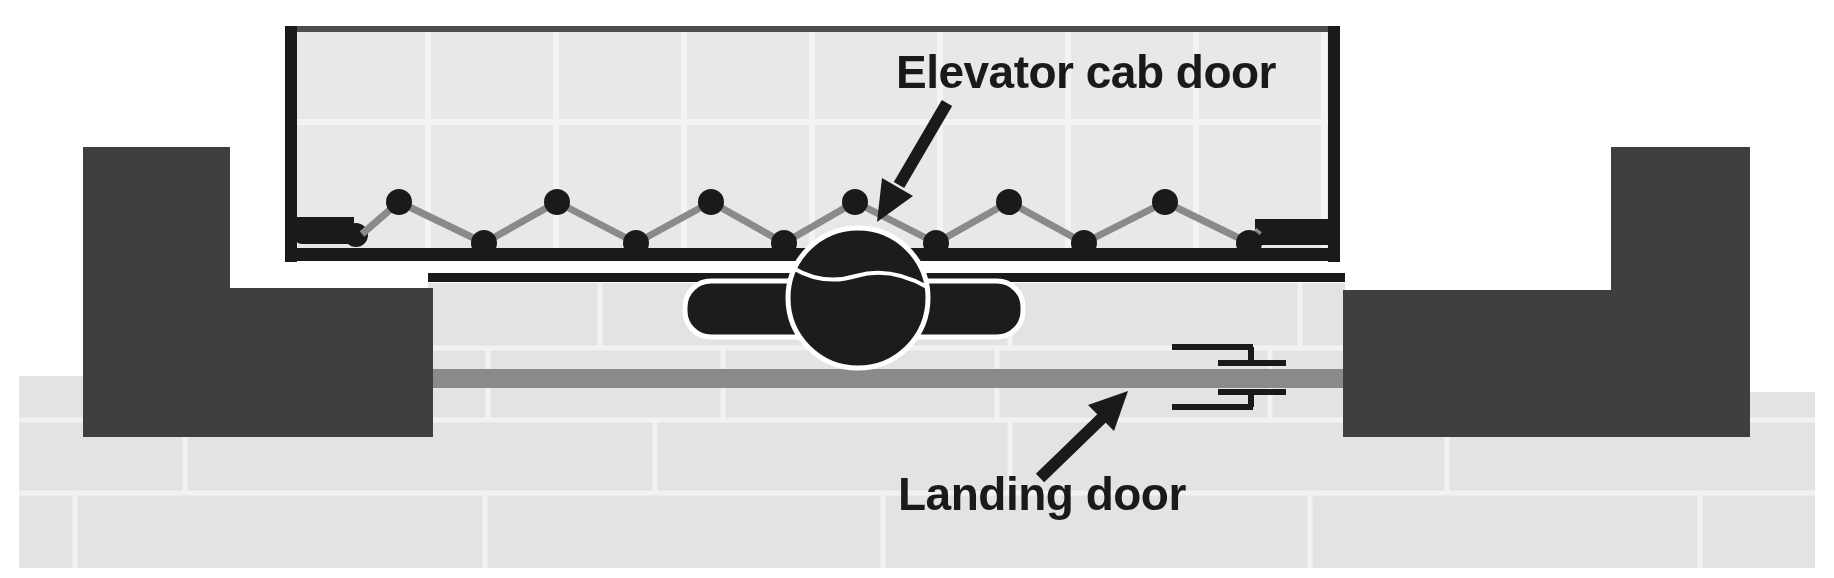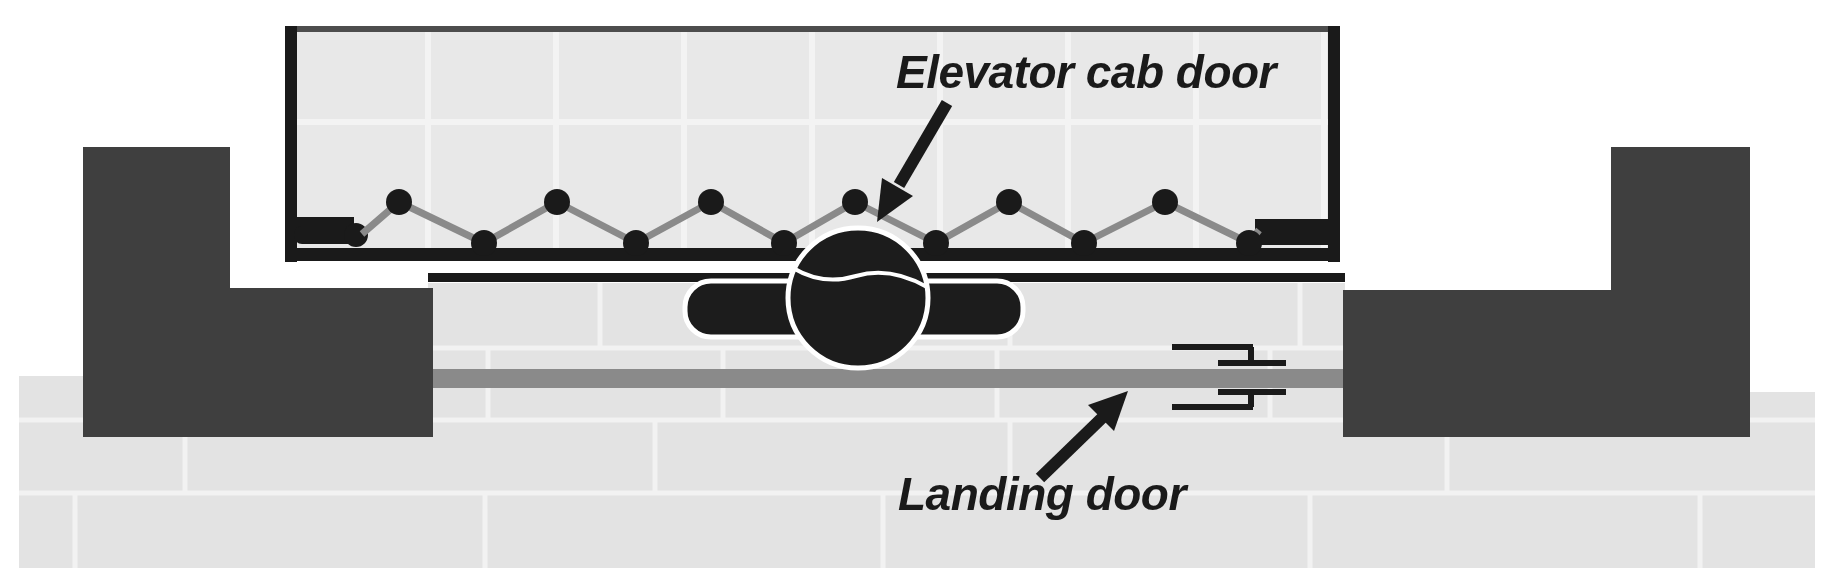--- a/index.html
+++ b/index.html
@@ -1,16 +1,16 @@
 <!DOCTYPE html>
 <html><head>
 <meta charset="utf-8">
 <style>
   html,body{margin:0;padding:0;background:#ffffff;}
-  .stage{width:1834px;height:578px;position:relative;background:#ffffff;overflow:hidden;font-style:italic;}
+  .stage{width:1834px;height:578px;position:relative;background:#ffffff;overflow:hidden;}
   svg{display:block;}
   .diagram-label{
     font-family:"Liberation Sans", sans-serif;
     font-weight:700;
     font-size:46px;
     letter-spacing:-0.5px;
     fill:#1a1a1a;
   }
 </style>
 </head>

